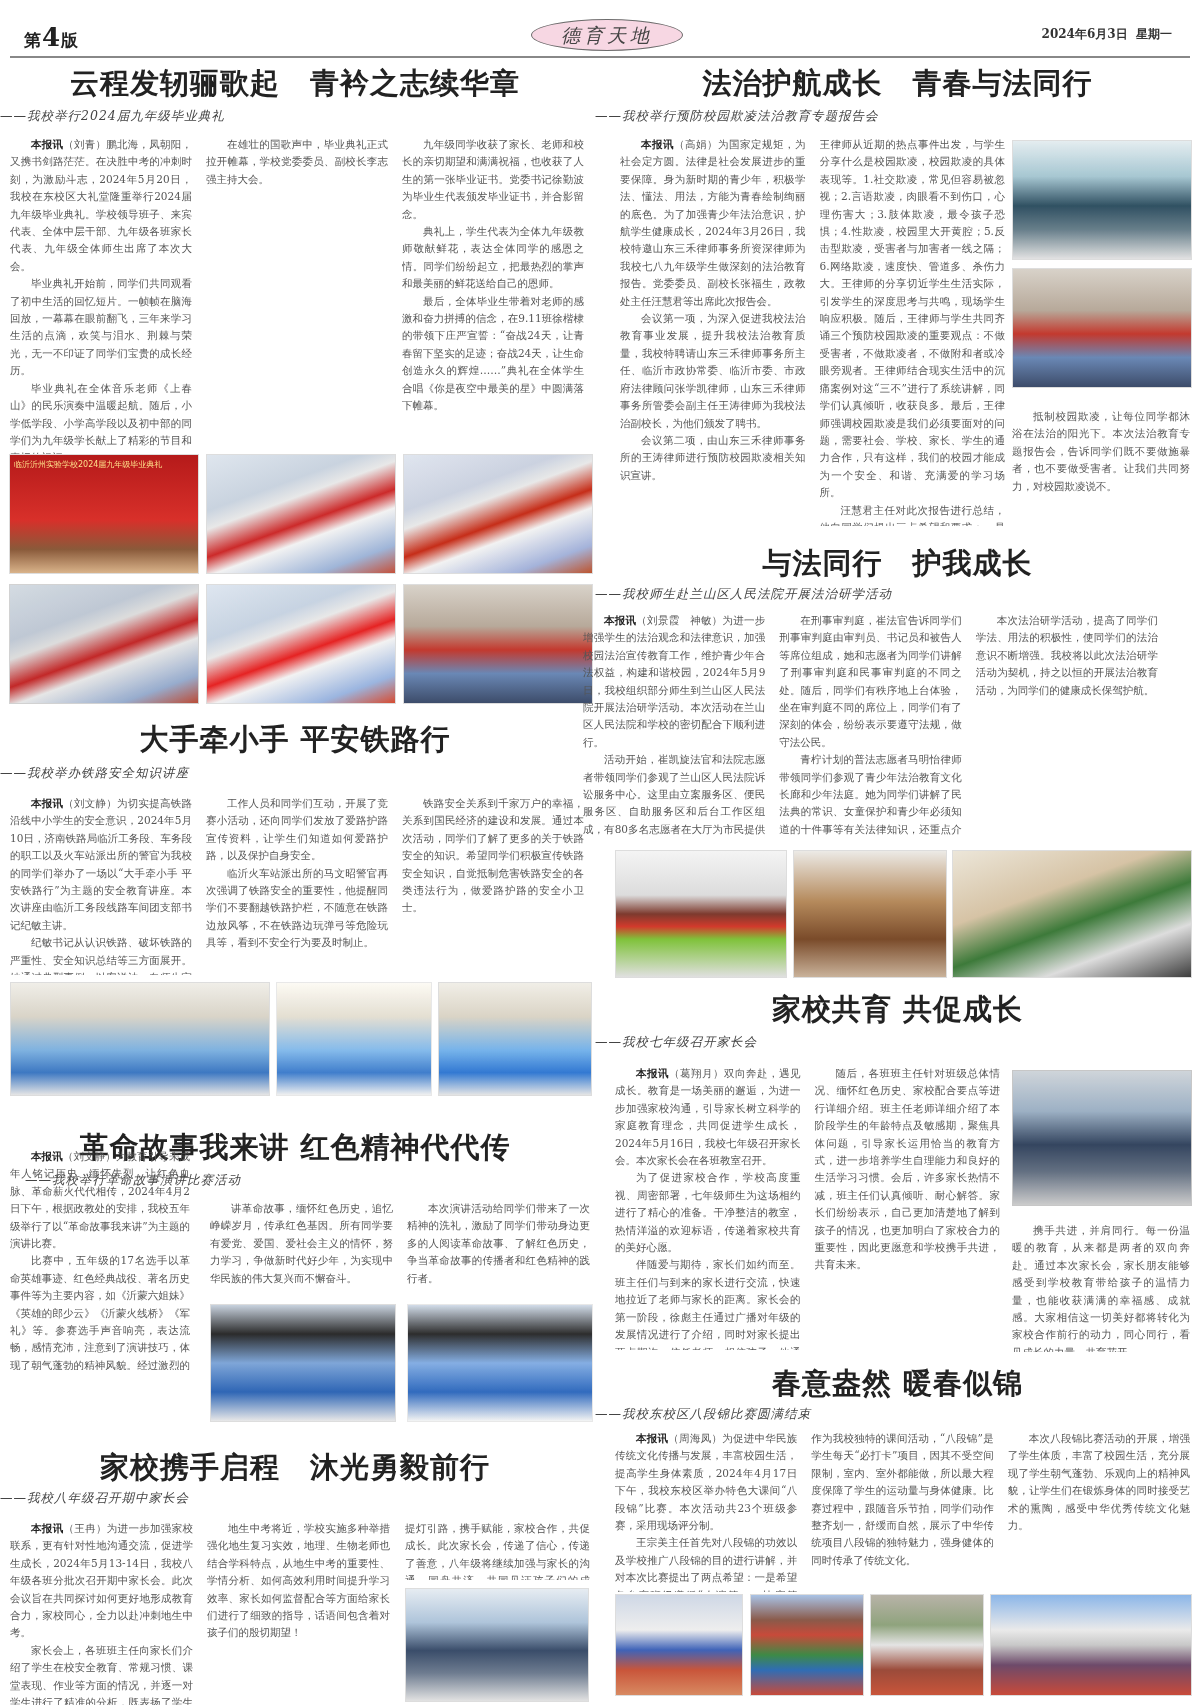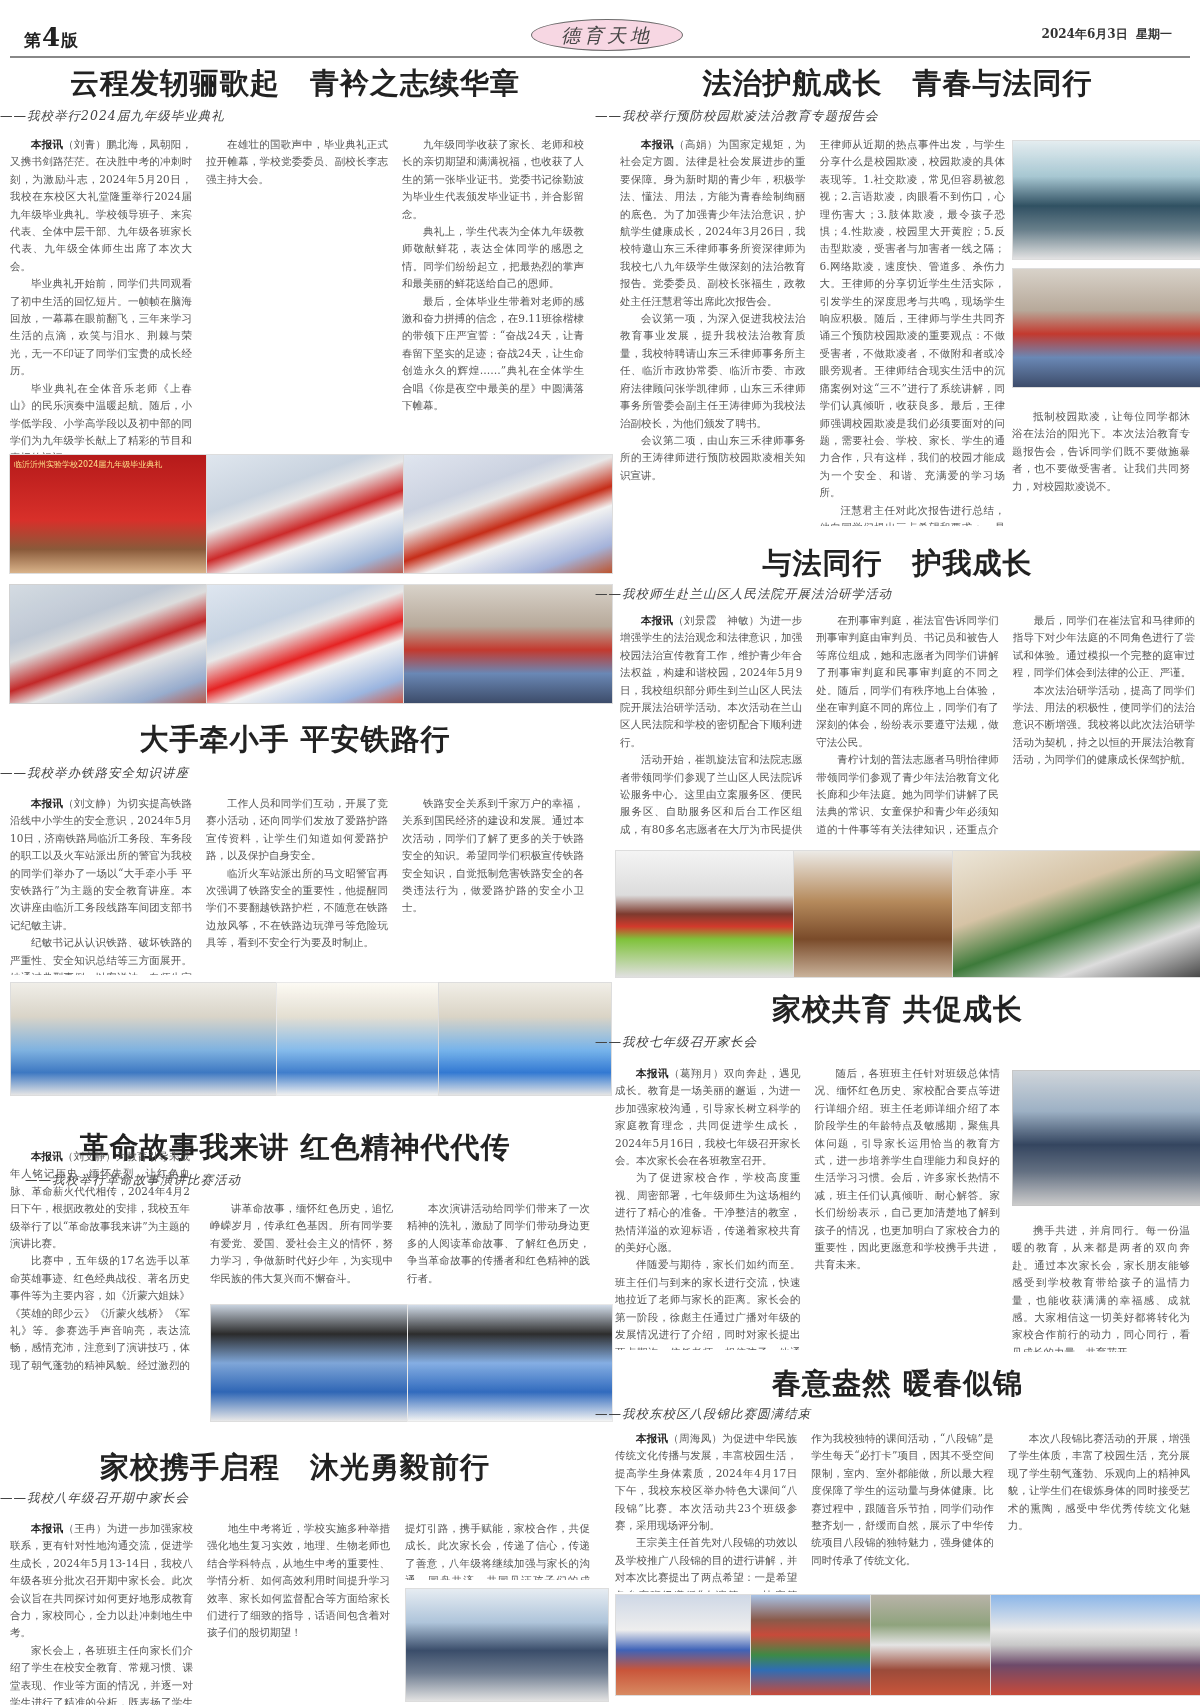--- a/index.html
+++ b/index.html
@@ -9,21 +9,21 @@
   .masthead-page b{font-size:26px;}
   .masthead-oval{left:531px;top:19px;width:150px;height:30px;border-radius:50%;background:#f7d7e3;border:1.5px solid #6c6c6c;text-align:center;line-height:30px;font-size:19px;letter-spacing:4px;color:#444;font-style:italic;}
   .masthead-date{right:28px;top:26px;font-size:12px;color:#333;font-weight:bold;}
   .rule{left:10px;width:1180px;top:56px;height:0;border-top:2px solid #888;}
   .headline{font-weight:bold;color:#222;text-align:center;white-space:nowrap;letter-spacing:1px;font-family:"DejaVu Serif",serif;}
   .sub{font-style:italic;color:#444;font-size:12.5px;white-space:nowrap;font-family:"DejaVu Serif",serif;letter-spacing:1px;}
   .cols{display:flex;gap:14px;font-size:10.5px;line-height:17.4px;color:#555;text-align:justify;}
   .col{flex:1;overflow:hidden;}
   .col p{margin:0;text-indent:2em;}
   .lead b{color:#222;margin-top:46px;}
-  .photo{position:absolute;overflow:hidden;border:1px solid #ddd;padding-left:20px;}
+  .photo{position:absolute;overflow:hidden;border:1px solid #ddd;}
   .photo span{position:absolute;left:4px;bottom:3px;font-size:8px;color:rgba(255,255,255,.85);font-family:"DejaVu Sans",sans-serif;}
   .ph-red{background:linear-gradient(180deg,#b51a1a 0%,#d8302a 55%,#8a5a3a 80%,#d9b38a 100%);}
   .ph-cer{background:linear-gradient(160deg,#dfe6ee 0%,#c9d3df 30%,#e8e8e8 40%,#cc2a2a 55%,#f2f2f2 65%,#9fb5d8 85%,#c4503a 100%);}
   .ph-hall{background:linear-gradient(180deg,#d8d2c9 0%,#b7a99a 35%,#c3392e 55%,#6a88b5 75%,#3d4c6a 100%);}
   .ph-class{background:linear-gradient(180deg,#f0eee8 0%,#d9d4c8 30%,#7fb2e0 60%,#3d78c2 80%,#e5e5e5 100%);}
   .ph-court{background:linear-gradient(180deg,#eceae6 0%,#b58a5c 40%,#7a4b2a 70%,#c9b29a 100%);}
   .ph-court2{background:linear-gradient(160deg,#ece6d9 0%,#d6c3a5 35%,#3d7a3a 55%,#ddd 75%,#3d3d3d 100%);}
   .ph-lobby{background:linear-gradient(180deg,#f4f4f4 0%,#dcdcdc 35%,#7d3a2e 50%,#d23a2c 60%,#7fc23a 70%,#e0e0e0 100%);}
   .ph-group{background:linear-gradient(180deg,#c8d2de 0%,#2b2b2b 25%,#7fa6d8 50%,#2f66b5 75%,#e8e8e8 100%);}
   .ph-parents{background:linear-gradient(180deg,#e6ecf2 0%,#aec4da 30%,#3a4d6a 55%,#6e7c90 75%,#e2e2e2 100%);}
@@ -87,31 +87,30 @@
 <div class="photo ph-parents" style="left:1012px;top:140px;width:178px;height:118px;filter:hue-rotate(-20deg);"></div>
 <div class="photo ph-hall" style="left:1012px;top:268px;width:178px;height:118px;"></div>
 <div class="abs cols" style="left:1012px;top:408px;width:178px;height:100px;">
   <div class="col">
     <p>抵制校园欺凌，让每位同学都沐浴在法治的阳光下。本次法治教育专题报告会，告诉同学们既不要做施暴者，也不要做受害者。让我们共同努力，对校园欺凌说不。</p>
   </div>
 </div>
 
 <div class="abs headline" style="left:595px;width:605px;top:544px;font-size:29px;">与法同行　护我成长</div>
 <div class="abs sub" style="left:595px;width:605px;top:586px;">——我校师生赴兰山区人民法院开展法治研学活动</div>
-<div class="abs cols" style="left:620px;top:612px;width:575px;height:228px;">
+<div class="abs cols" style="left:583px;top:612px;width:575px;height:228px;">
   <div class="col">
     <p class="lead"><b>本报讯</b><span>（刘景霞　神敏）</span><span>为进一步增强学生的法治观念和法律意识，加强校园法治宣传教育工作，维护青少年合法权益，构建和谐校园，2024年5月9日，我校组织部分师生到兰山区人民法院开展法治研学活动。本次活动在兰山区人民法院和学校的密切配合下顺利进行。</span></p>
     <p>活动开始，崔凯旋法官和法院志愿者带领同学们参观了兰山区人民法院诉讼服务中心。这里由立案服务区、便民服务区、自助服务区和后台工作区组成，有80多名志愿者在大厅为市民提供服务，不仅可以快速高效地完成相关工作，也为市民带来了更多的便利。</p>
   </div>
   <div class="col">
     <p>在刑事审判庭，崔法官告诉同学们刑事审判庭由审判员、书记员和被告人等席位组成，她和志愿者为同学们讲解了刑事审判庭和民事审判庭的不同之处。随后，同学们有秩序地上台体验，坐在审判庭不同的席位上，同学们有了深刻的体会，纷纷表示要遵守法规，做守法公民。</p>
     <p>青柠计划的普法志愿者马明怡律师带领同学们参观了青少年法治教育文化长廊和少年法庭。她为同学们讲解了民法典的常识、女童保护和青少年必须知道的十件事等有关法律知识，还重点介绍了校园暴力的成因和危害，以及应对和防范的方法。她号召同学们要对校园暴力勇敢说不，让同学们知道什么事可以做、什么事不可以做。</p>
   </div>
   <div class="col">
-    <p>最后，同学们在崔法官和马律师的指导下对少年法庭的不同角色进行了尝试和体验。通过模拟一个完整的庭审过程，同学们体会到法律的公正、严谨。</p>
     <p>本次法治研学活动，提高了同学们学法、用法的积极性，使同学们的法治意识不断增强。我校将以此次法治研学活动为契机，持之以恒的开展法治教育活动，为同学们的健康成长保驾护航。</p>
   </div>
 </div>
 <div class="photo ph-lobby" style="left:615px;top:850px;width:170px;height:126px;"></div>
 <div class="photo ph-court" style="left:793px;top:850px;width:152px;height:126px;"></div>
 <div class="photo ph-court2" style="left:952px;top:850px;width:238px;height:126px;"></div>
 
 <div class="abs headline" style="left:0;width:590px;top:720px;font-size:29px;">大手牵小手 平安铁路行</div>
 <div class="abs sub" style="left:0;width:590px;top:765px;">——我校举办铁路安全知识讲座</div>
 <div class="abs cols" style="left:10px;top:795px;width:574px;height:180px;">

